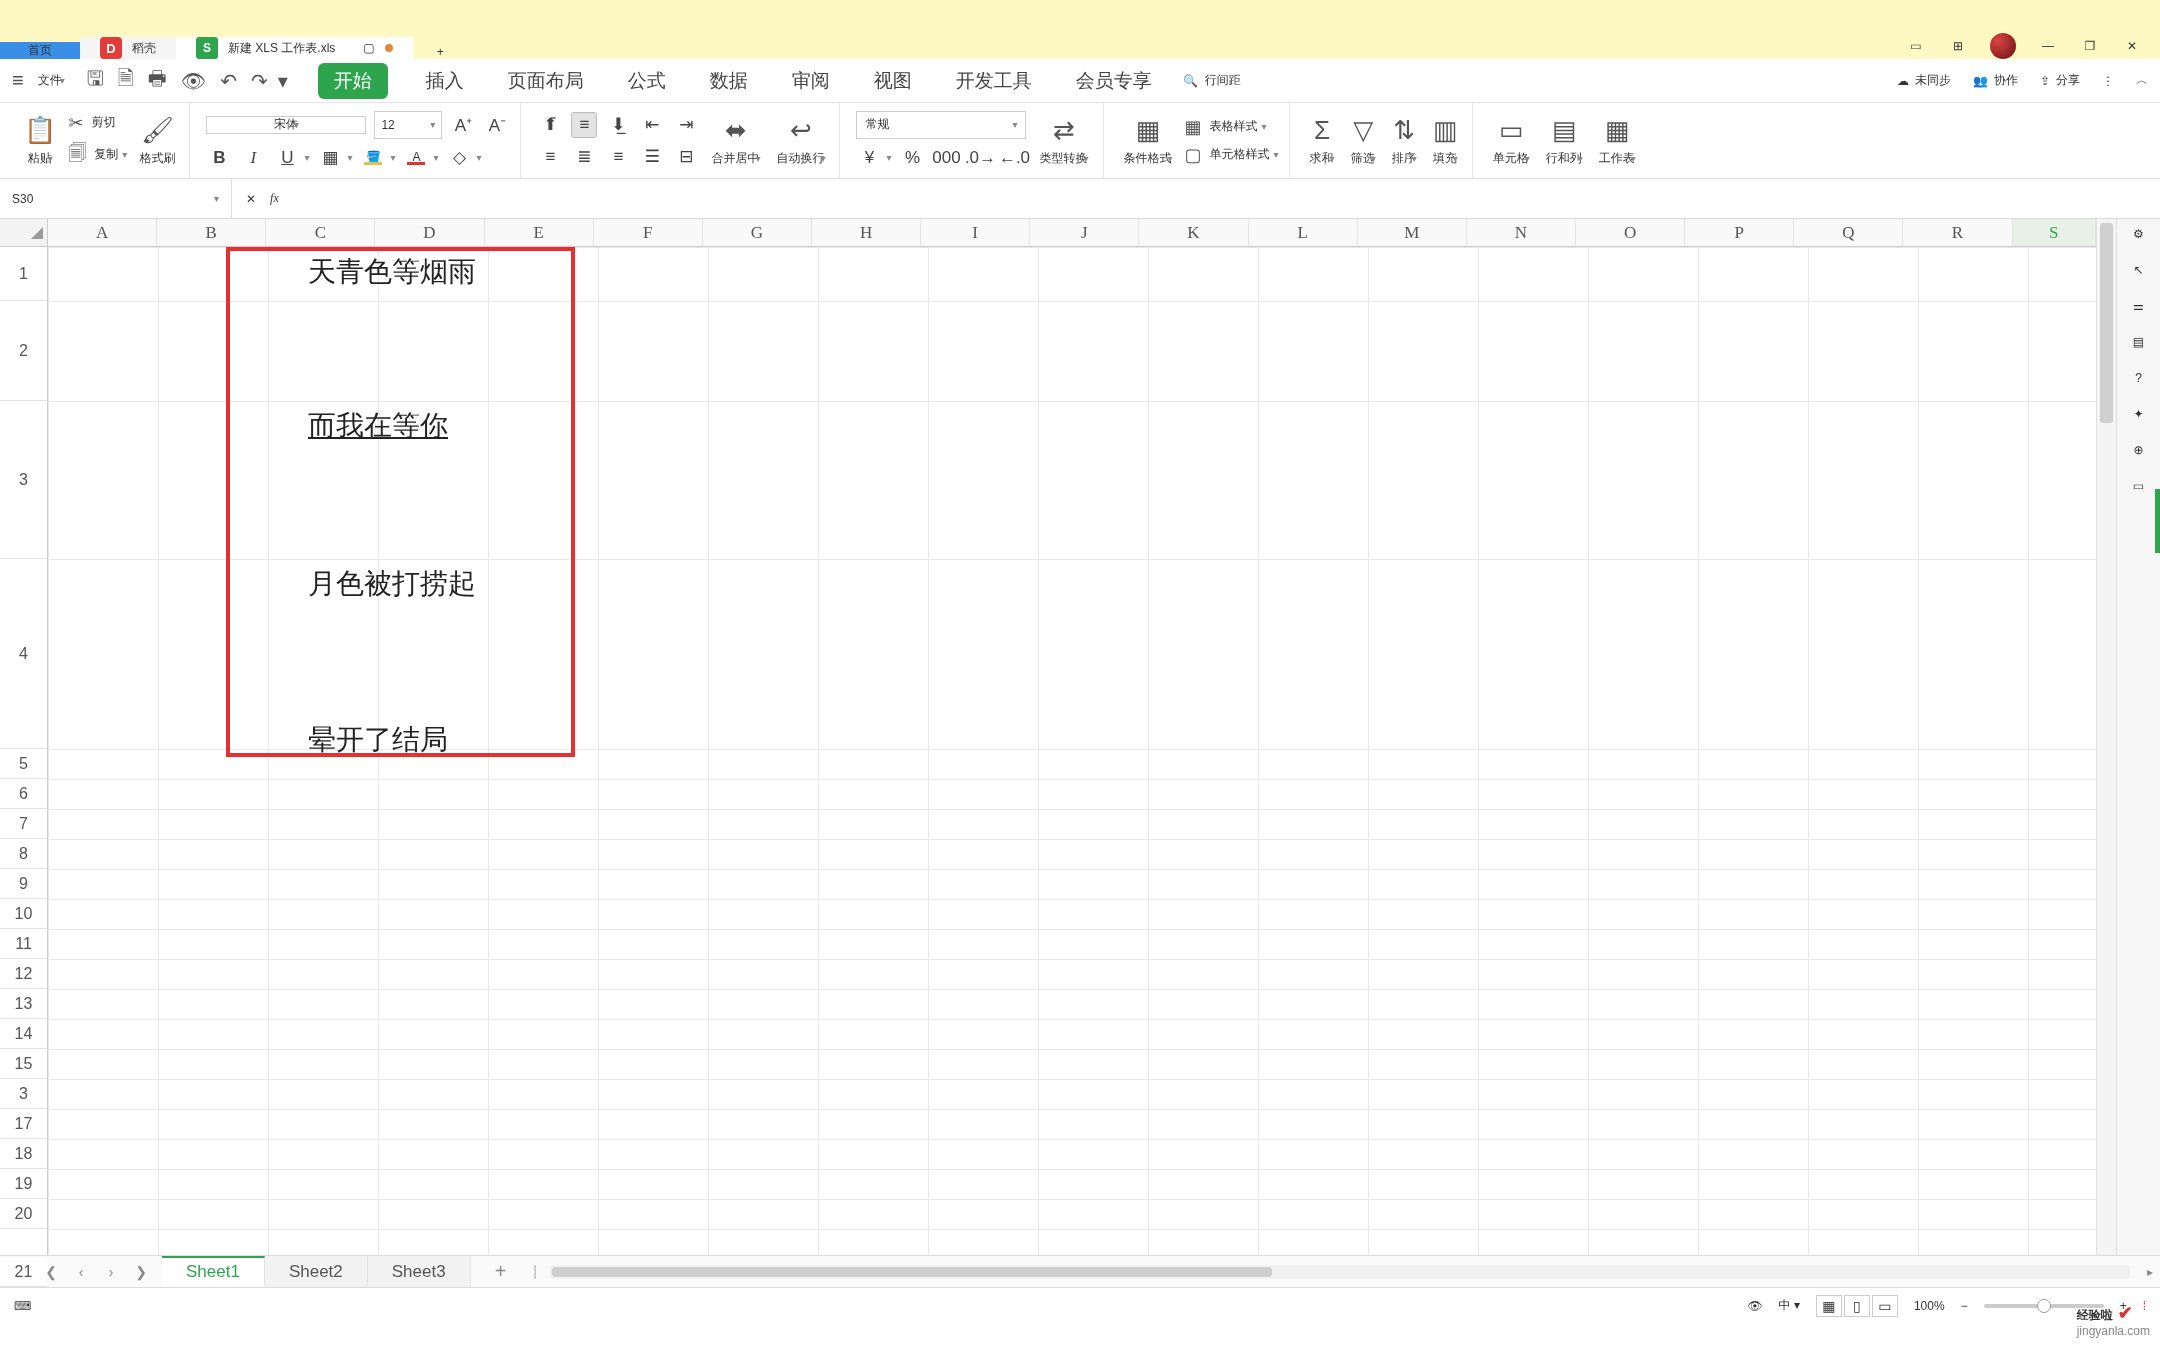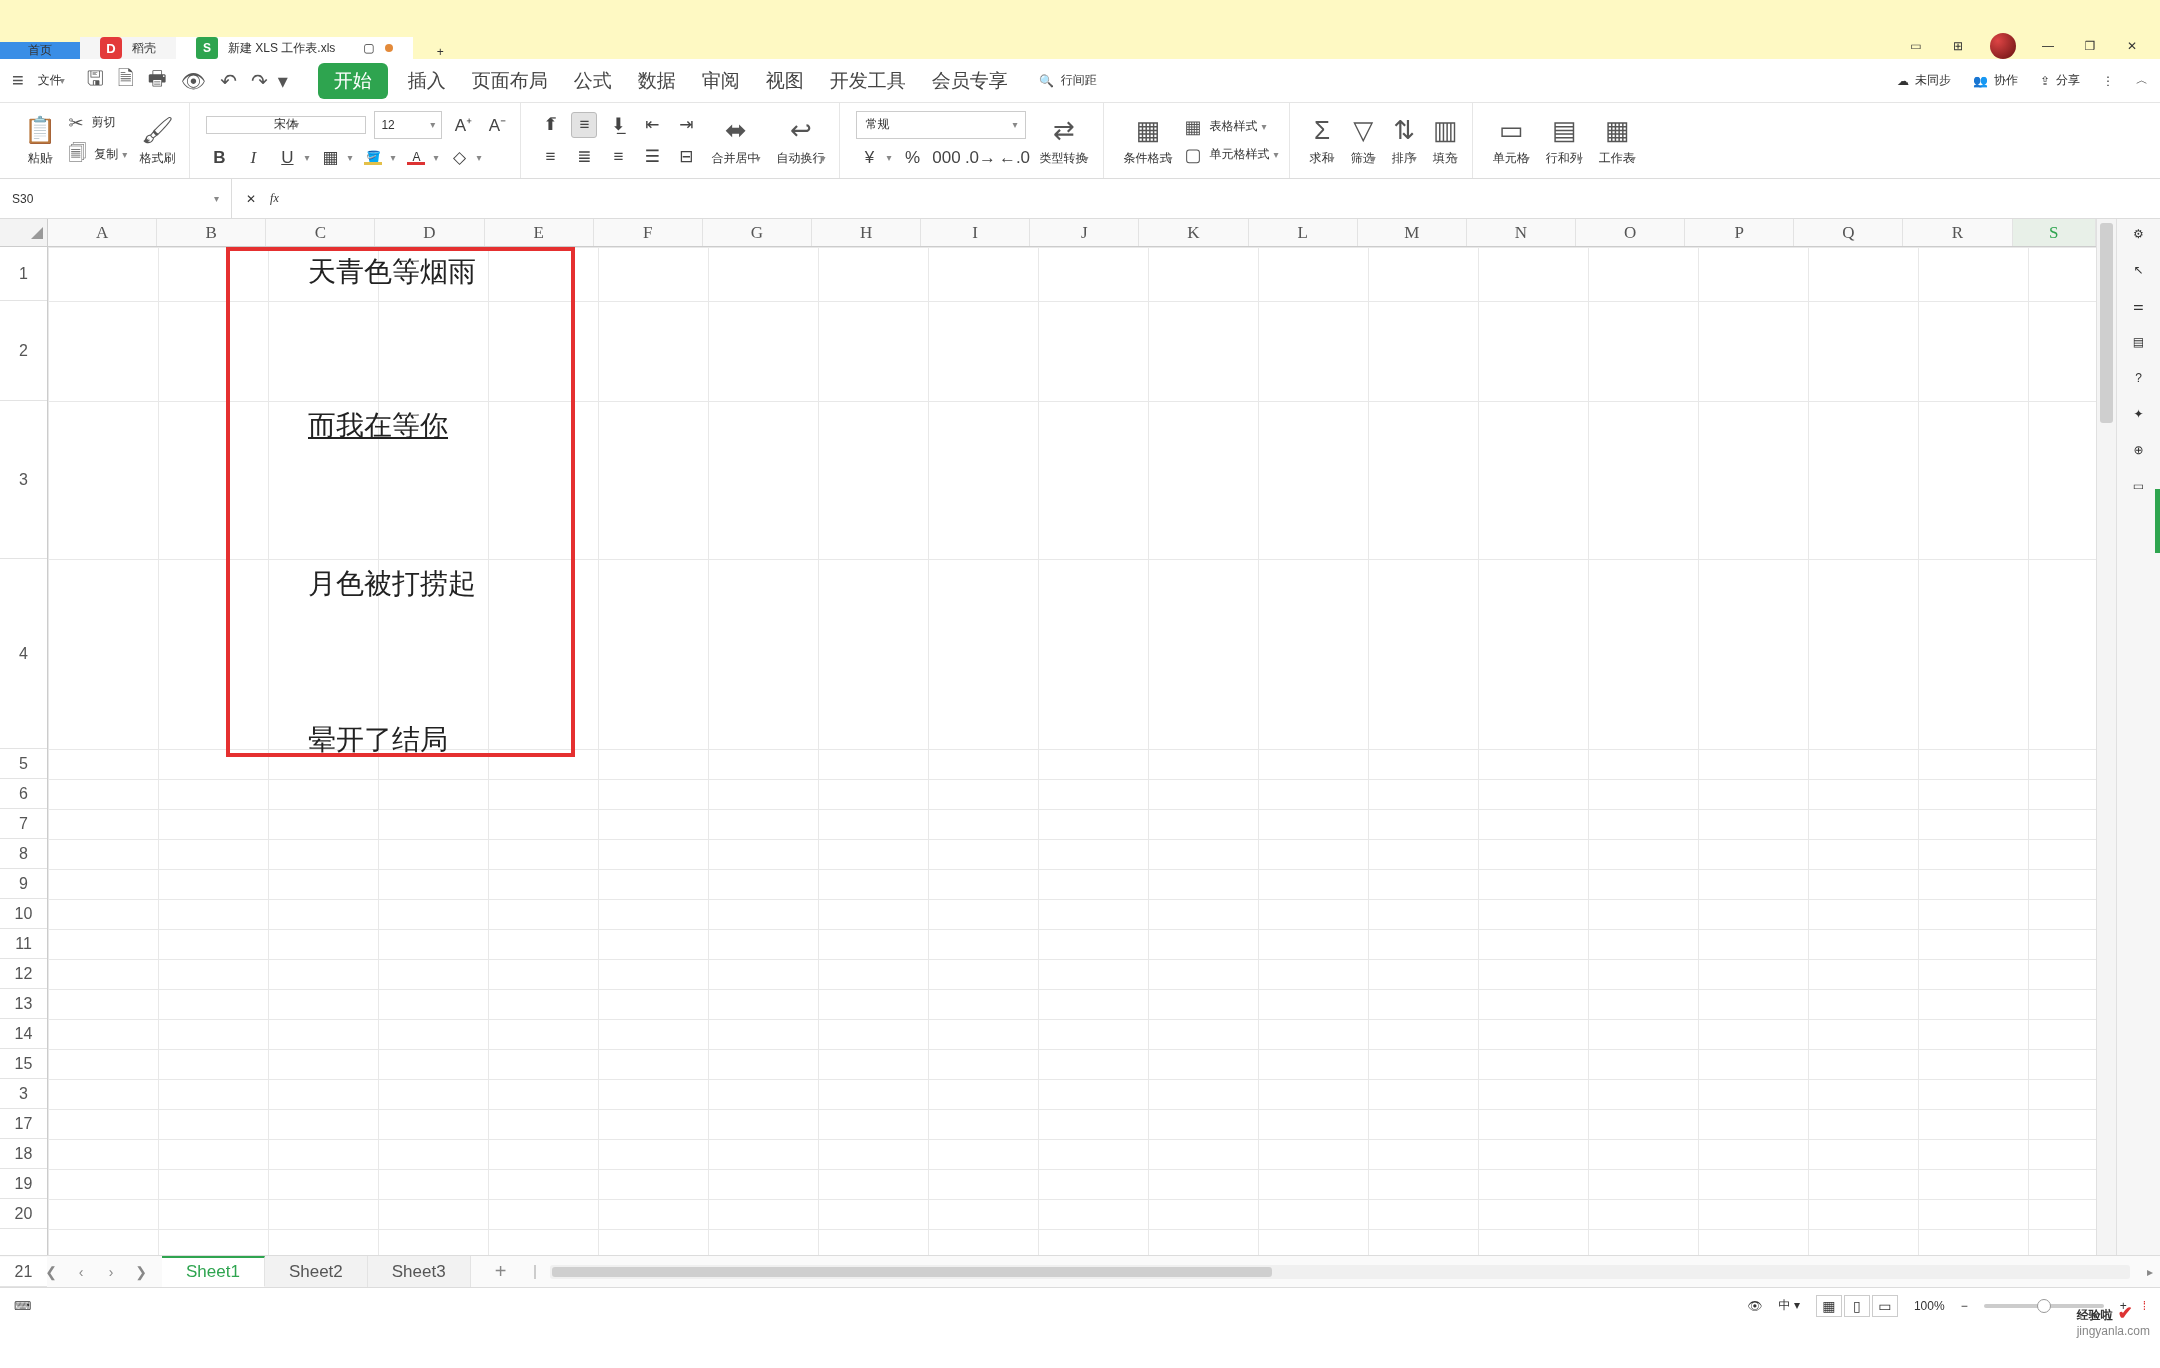--- a/index.html
+++ b/index.html
@@ -19,21 +19,21 @@
 .titlebar-right{margin-left:auto;display:flex;align-items:center;gap:22px;padding-right:18px;color:#666;font-size:18px}
 .win-btn{width:20px;height:20px;display:flex;align-items:center;justify-content:center}
 .avatar{width:26px;height:26px;border-radius:50%;background:radial-gradient(circle at 30% 30%,#d44,#611)}
 
 
 .menurow{height:44px;background:#fff;border-bottom:1px solid #e5e5e5;display:flex;align-items:center;padding:0 12px;gap:8px}
 .hamb{font-size:20px;color:#555}
 .menu-file{font-size:18px;color:#333;margin:0 6px;display:flex;align-items:center;gap:2px}
 .qat{display:flex;align-items:center;gap:14px;margin-left:8px}
 .qat span{font-size:20px;color:#555}
-.mtabs{display:flex;align-items:center;gap:14px;margin-left:22px}
+.mtabs{display:flex;align-items:center;gap:32px;margin-left:22px}
 .mtab{font-size:19px;color:#444;padding:4px 6px}
 .mtab.active{background:#2ea44f;color:#fff;border-radius:6px;padding:5px 16px}
 .searchbox{display:flex;align-items:center;gap:6px;margin-left:18px;color:#aaa;font-size:18px}
 .menurow-right{margin-left:auto;display:flex;align-items:center;gap:22px;color:#666;font-size:18px}
 .menurow-right .lbl{display:flex;align-items:center;gap:6px}
 
 
 .ribbon{height:76px;background:#fff;border-bottom:1px solid #dcdcdc;display:flex;align-items:center;padding:0 10px;gap:6px}
 .rgrp{display:flex;align-items:center;height:100%;padding:0 10px;gap:8px;border-right:1px solid #e6e6e6}
 .rgrp:last-child{border-right:none}

